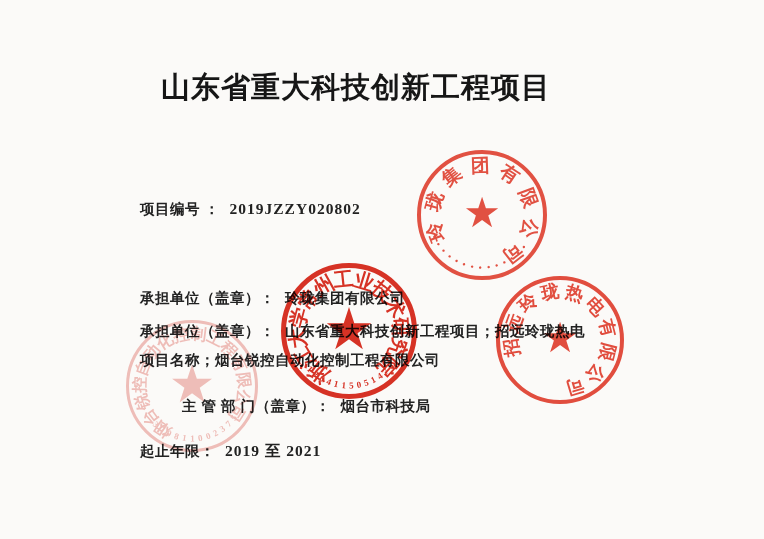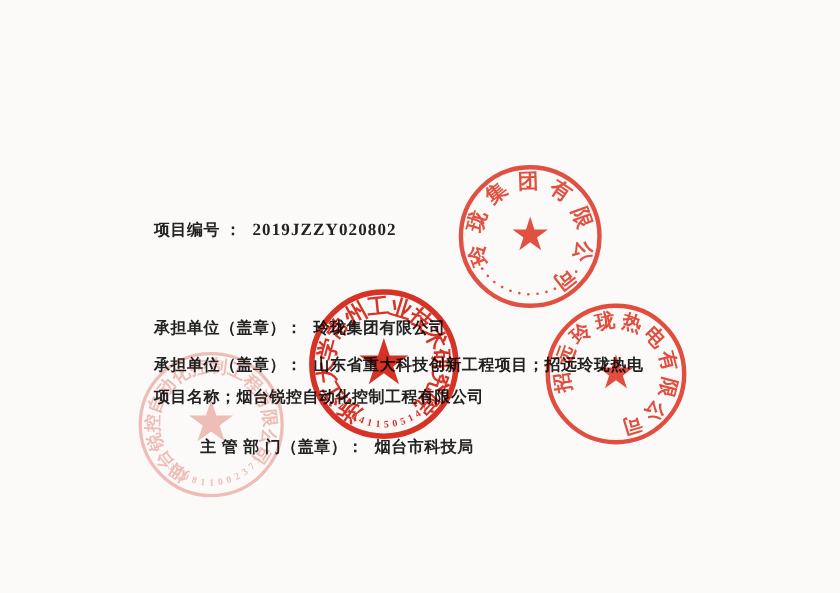--- a/index.html
+++ b/index.html
@@ -41,20 +41,21 @@
   .seal .arc-digit{
     position:absolute;left:50%;top:50%;line-height:1;font-weight:700;
     font-family:"Liberation Serif","DejaVu Serif",serif;
   }
 </style>
 </head>
 <body>
 
 <div class="doc">
 
+  <h1 class="doc-title">山东省重大科技创新工程项目</h1>
 
   <div class="row" style="top:200px;">
     <span class="lbl">项目编号 ：</span><span class="val num">2019JZZY020802</span>
   </div>
 
 
   <div class="row" style="top:289px;">
     <span class="lbl">承担单位（盖章）：</span><span class="val">玲珑集团有限公司</span>
   </div>
 
@@ -63,20 +64,23 @@
   </div>
 
   <div class="row wrap-line" style="top:351px;">
     <span class="val" style="margin-left:0;">项目名称；烟台锐控自动化控制工程有限公司</span>
   </div>
 
   <div class="row" style="top:397px;margin-left:42px;">
     <span class="lbl">主 管 部 门（盖章）：</span><span class="val">烟台市科技局</span>
   </div>
 
+  <div class="row" style="top:441px;">
+    <span class="lbl">起止年限：</span><span class="val num">2019 至 2021</span>
+  </div>
 
   <div id="seal-layer">
       <div class="seal" style="left: 411px; top: 144px; width: 142px; height: 142px; opacity: 0.88;">
         <div class="ring" style="left: 6px; top: 6px; width: 122px; height: 122px; border: 4px solid rgb(226, 58, 42);"></div>
         <span class="star" style="font-size: 42px; color: rgb(226, 58, 42);">★</span>
         <span class="arc-ch" style="font-size: 19px; color: rgb(226, 58, 42); transform: translate(-50%, -50%) rotate(-110deg) translate(0px, -49.5px);">玲</span>
         <span class="arc-ch" style="font-size: 19px; color: rgb(226, 58, 42); transform: translate(-50%, -50%) rotate(-74deg) translate(0px, -49.5px);">珑</span>
         <span class="arc-ch" style="font-size: 19px; color: rgb(226, 58, 42); transform: translate(-50%, -50%) rotate(-38deg) translate(0px, -49.5px);">集</span>
         <span class="arc-ch" style="font-size: 19px; color: rgb(226, 58, 42); transform: translate(-50%, -50%) rotate(-2deg) translate(0px, -49.5px);">团</span>
         <span class="arc-ch" style="font-size: 19px; color: rgb(226, 58, 42); transform: translate(-50%, -50%) rotate(34deg) translate(0px, -49.5px);">有</span>

